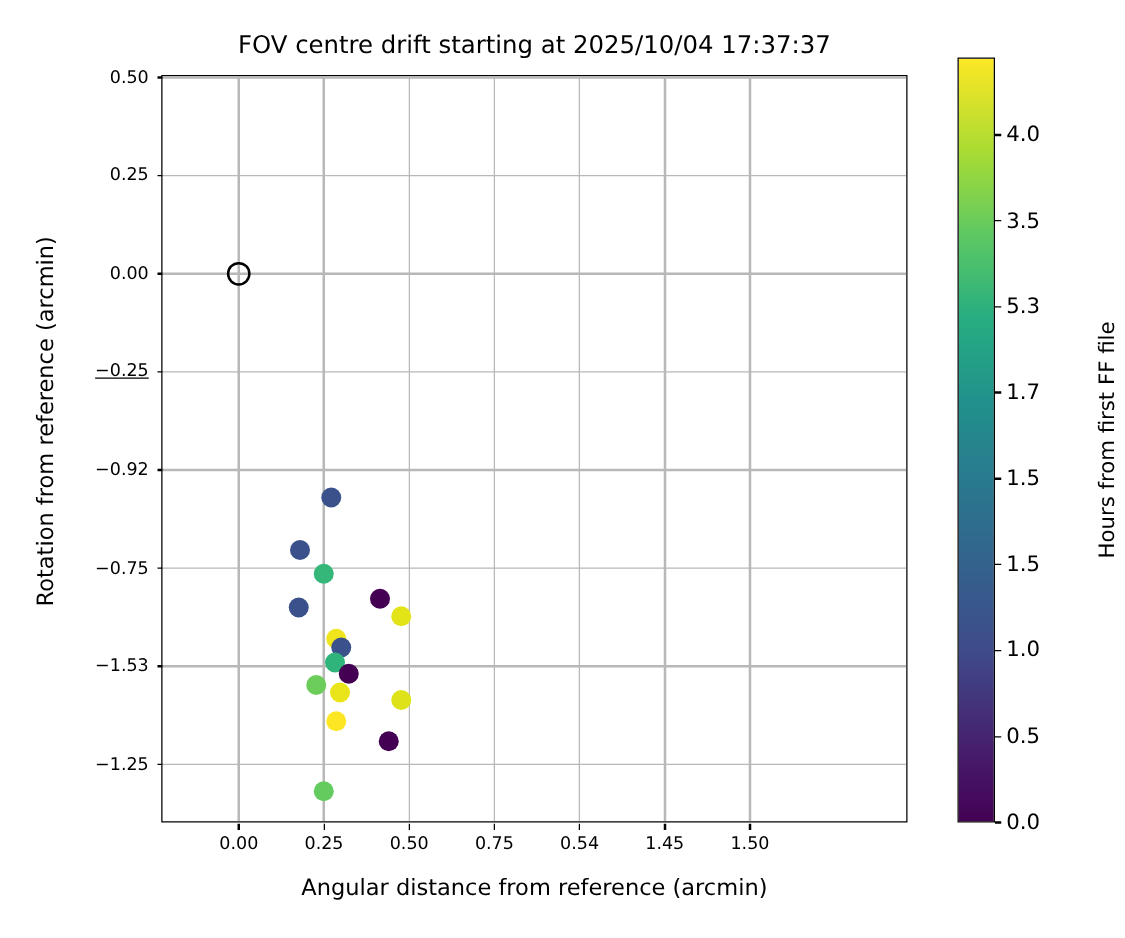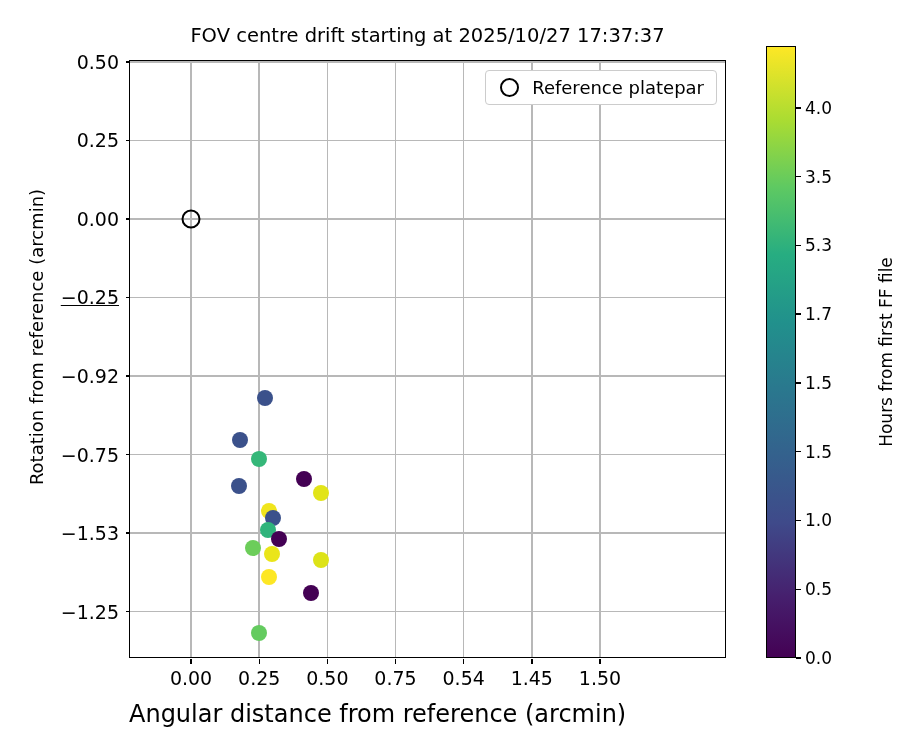--- a/index.html
+++ b/index.html
@@ -19,28 +19,28 @@
   }
   #plotclip{position:absolute;inset:0;overflow:hidden;}
   .gl{position:absolute;background:#b8b8b8;}
   .gl.v{width:1.5px;top:0;bottom:0;}
   .gl.h{height:1.5px;left:0;right:0;}
 
   
   .tick{position:absolute;background:#000;}
   .tick.x{width:1.4px;height:4.5px;top:598px;}
   .tick.y{height:1.4px;width:4.5px;left:-4.5px;}
-  .tlab{position:absolute;font-size:19px;color:#000;white-space:nowrap;}
+  .tlab{position:absolute;font-size:14px;color:#000;white-space:nowrap;}
   .tlab.x{top:606px;transform:translateX(-50%);}
   .tlab.y{left:-11px;transform:translate(-100%,-50%);}
 
   
   #xlabel{
     position:absolute;left:129px;top:700px;width:597px;
-    text-align:left;font-size:24px;color:#000;
+    text-align:center;font-size:18px;color:#000;
   }
   #ylabel{
     position:absolute;left:0;top:0;font-size:18px;color:#000;
     transform-origin:0 0;transform:translate(26px,636px) rotate(-90deg);
     width:598px;text-align:center;
   }
 
   
   .pt{
     position:absolute;width:16px;height:16px;border-radius:50%;
@@ -81,21 +81,21 @@
     position:absolute;left:0;top:0;font-size:17px;color:#000;
     transform-origin:0 0;transform:translate(876px,658px) rotate(-90deg);
     width:612px;text-align:center;
   }
 </style>
 </head>
 <body>
 
 <div id="fig">
 
-  <div id="title">FOV centre drift starting at 2025/10/27 17:37:37</div>
+  <div id="title">FOV centre drift starting at 2025/10/04 17:37:37</div>
 
   <div id="axes">
     <div id="plotclip">
       <div id="gridlines">
           <div class="gl v" style="left: 60.313px;"></div>
           <div class="gl v" style="left: 128.464px;"></div>
           <div class="gl v" style="left: 196.614px;"></div>
           <div class="gl v" style="left: 264.765px;"></div>
           <div class="gl v" style="left: 332.916px;"></div>
           <div class="gl v" style="left: 401.066px;"></div>
@@ -158,24 +158,20 @@
         <div class="tick y" style="top: 314.318px;"></div>
         <div class="tlab y" style="top: 315.018px;">−0.92</div>
         <div class="tick y" style="top: 392.837px;"></div>
         <div class="tlab y" style="top: 393.537px;">−0.75</div>
         <div class="tick y" style="top: 471.356px;"></div>
         <div class="tlab y" style="top: 472.056px;">−1.53</div>
         <div class="tick y" style="top: 549.875px;"></div>
         <div class="tlab y" style="top: 550.575px;">−1.25</div>
       </div>
 
-    <div id="legend">
-      <span class="swatch"></span>
-      <span class="ltext">Reference platepar</span>
-    </div>
   </div>
 
   <div id="xlabel">Angular distance from reference (arcmin)</div>
   <div id="ylabel">Rotation from reference (arcmin)</div>
 
   <div id="cbar"></div>
   <div id="cbarticks">
       <div class="ctick" style="top: 657.3px;"></div>
       <div class="clab" style="top: 658px;">0.0</div>
       <div class="ctick" style="top: 588.536px;"></div>

